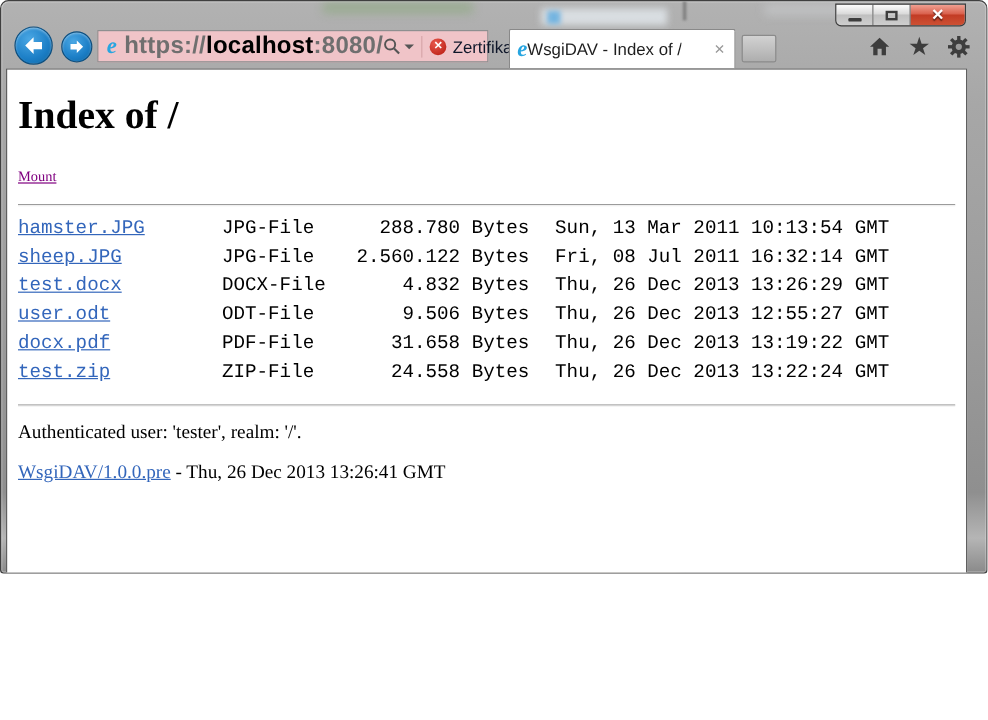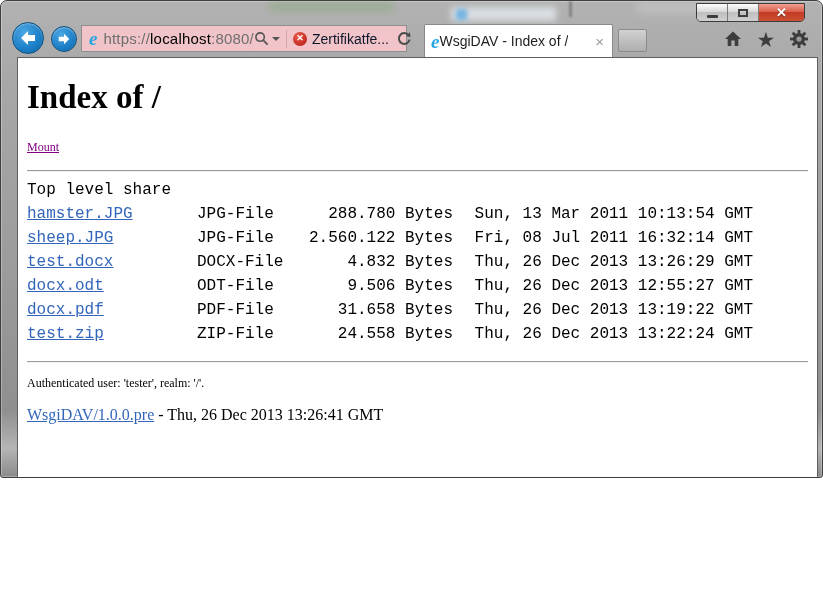--- a/index.html
+++ b/index.html
@@ -41,21 +41,21 @@
   .navbtn { position:absolute; border-radius:50%; display:flex; align-items:center; justify-content:center;
             background:radial-gradient(circle at 38% 32%,#4aa7e4,#1b7ec6 60%,#10659f);
             border:1px solid #0d4e7e; box-shadow:inset 0 1px 2px rgba(255,255,255,.45); }
   .back    { left:11px; top:6px;  width:32px; height:32px; }
   .forward { left:50px; top:10px; width:26px; height:26px; }
 
   .addressbar { position:absolute; left:80px; top:9px; width:326px; height:27px;
                 background:#f0c4c8; border:1px solid #8e8f90; display:flex; align-items:center; }
   .fav-e { font-family:"Liberation Serif", serif; font-style:italic; font-weight:bold;
            font-size:19px; color:#27a5e0; margin:0 6px 0 7px; line-height:1; }
-  .url { font-size:15px; white-space:nowrap; letter-spacing:.2px; }
+  .url { font-size:20px; white-space:nowrap; letter-spacing:.2px;font-weight:bold; }
   .url .dim { color:#6f6f6f; } .url .host { color:#000; }
   .ab-right { margin-left:auto; display:flex; align-items:center; height:100%; }
   .search-btn, .caret-btn, .cert-btn, .refresh-btn { display:flex; align-items:center; height:100%; cursor:default; }
   .caret { width:0; height:0; border-left:4px solid transparent; border-right:4px solid transparent;
            border-top:4px solid #555; margin:0 6px 0 3px; }
   .ab-divider { width:1px; height:18px; background:#d8a6aa; margin-right:6px; }
   .cert-badge { width:14px; height:14px; border-radius:50%; background:radial-gradient(circle at 35% 30%,#e8584c,#b5190f);
                 color:#fff; font-size:9px; font-weight:bold; display:flex; align-items:center;
                 justify-content:center; line-height:1; margin-right:5px; }
   .cert-text { font-size:14px; color:#0f172a; margin-right:7px; white-space:nowrap; }
@@ -67,40 +67,40 @@
   .tab-title { font-size:14px; color:#1e1e1e; margin-left:0; white-space:nowrap; overflow:hidden; }
   .tab-close { margin-left:auto; color:#9a9a9a; font-size:15px; line-height:1; padding:0 2px; cursor:default; }
   .newtab { position:absolute; left:617px; top:13px; width:29px; height:23px;
             background:linear-gradient(180deg,#d2d2d2,#aeaeae); border:1px solid #8b8b8b; border-radius:2px; }
 
   .right-icons { position:absolute; right:14px; top:12px; display:flex; gap:11px; align-items:center; }
   .ricon { width:22px; height:22px; display:flex; align-items:center; justify-content:center; color:#3d3d3d; }
   .star-glyph { font-size:21px; line-height:1; color:#3d3d3d; }
 
   
-  .client { position:absolute; left:16px; top:56px; width:801px; height:520px;
+  .client { position:absolute; left:4px; top:56px; width:801px; height:520px;
             background:#fff; border:1px solid #5f5f5f; overflow:hidden;
             font-family:"Liberation Serif","DejaVu Serif", serif; color:#000; }
   .page { padding:0 9px; }
   h1.page-title { font-size:33px; font-weight:bold; margin:21px 0 0 0;
                   font-family:"Liberation Serif", serif; }
   .mount-wrap { margin-top:24px; font-size:12px; }
   a.visited { color:#800080; text-decoration:underline; }
   hr.rule { border:none; border-top:1px solid #9b9b9b; border-bottom:1px solid #f2f2f2;
             margin:15px 0 0 0; }
   table.files { border-collapse:collapse; table-layout:fixed; margin-top:6px; }
   table.files th { font-family:"Liberation Serif", serif; font-size:16px; font-weight:bold;
                    text-align:left; height:24px; padding:0; }
   table.files td { font-family:"Liberation Mono","DejaVu Sans Mono", monospace;
                    font-size:16px; height:24px; padding:0; white-space:nowrap; }
   .col-name { width:170px; } .col-type { width:112px; }
   .col-size { width:144px; } .col-mod  { width:300px; }
   th.r, td.r { text-align:right; }
   a.filelink { color:#3366bb; text-decoration:underline;margin-top:23px; }
-  .footer-auth { font-size:12px; margin:13px 0 0 0;font-family:Liberation Serif, serif; }
+  .footer-auth { font-size:16px; margin:13px 0 0 0;font-family:Liberation Serif, serif; }
   .footer-srv  { font-size:16px; margin:15px 0 0 0; }
 </style>
 </head>
 <body>
 
 <div class="stage">
   <div class="window">
 
     <div class="blur-blob bb1"></div>
     <div class="blur-blob bb2"></div>
@@ -205,42 +205,39 @@
 
         <table class="files">
           <colgroup>
             <col class="col-name">
               <col class="col-type">
               <col class="col-size">
               <col class="col-mod">
           </colgroup>
           <tbody>
           <tr>
-            <td colspan="4">Top level share</td>
-          </tr>
-          <tr>
             <td><a href="#" class="filelink">hamster.JPG</a></td>
             <td>JPG-File</td>
             <td class="r">288.780 Bytes</td>
             <td class="r">Sun, 13 Mar 2011 10:13:54 GMT</td>
           </tr>
           <tr>
             <td><a href="#" class="filelink">sheep.JPG</a></td>
             <td>JPG-File</td>
             <td class="r">2.560.122 Bytes</td>
             <td class="r">Fri, 08 Jul 2011 16:32:14 GMT</td>
           </tr>
           <tr>
             <td><a href="#" class="filelink">test.docx</a></td>
             <td>DOCX-File</td>
             <td class="r">4.832 Bytes</td>
             <td class="r">Thu, 26 Dec 2013 13:26:29 GMT</td>
           </tr>
           <tr>
-            <td><a href="#" class="filelink">docx.odt</a></td>
+            <td><a href="#" class="filelink">user.odt</a></td>
             <td>ODT-File</td>
             <td class="r">9.506 Bytes</td>
             <td class="r">Thu, 26 Dec 2013 12:55:27 GMT</td>
           </tr>
           <tr>
             <td><a href="#" class="filelink">docx.pdf</a></td>
             <td>PDF-File</td>
             <td class="r">31.658 Bytes</td>
             <td class="r">Thu, 26 Dec 2013 13:19:22 GMT</td>
           </tr>

